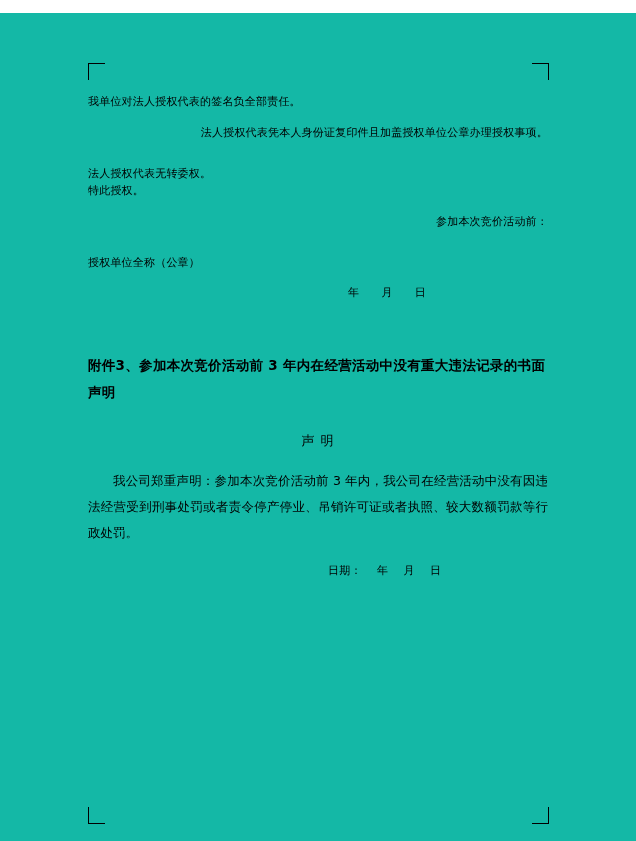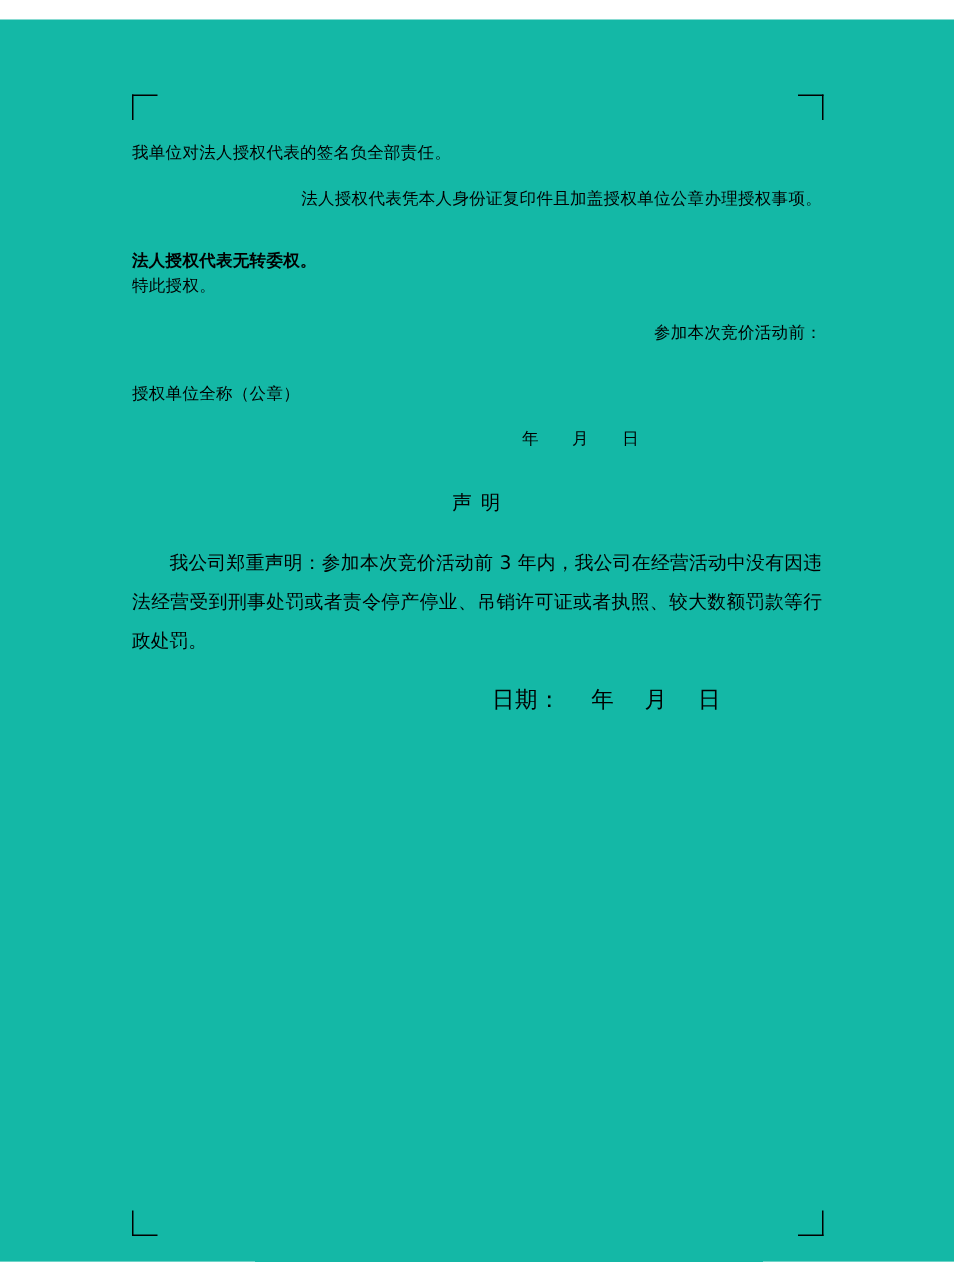--- a/index.html
+++ b/index.html
@@ -41,21 +41,21 @@
     top: 80px;
     width: 460px;
   }
 
   .p {
     font-size: 11px;
     line-height: 1.55;
     margin: 0 0 14px 0;
     letter-spacing: 0.2px;
   }
-  .p.tight { margin-bottom: 0; font-weight: bold; }
+  .p.tight { margin-bottom: 0; }
   .p.gap-lg { margin-bottom: 24px; text-align: right; }
 
   .date-line {
     font-size: 11px;
     margin: 8px 0 0 0;
     padding-left: 260px;
     letter-spacing: 0.2px;
     white-space: pre;
   }
 
@@ -88,21 +88,21 @@
     font-size: 12.5px;
     line-height: 2.0;
     margin: 0;
     padding-left: 2em;
     letter-spacing: 0.3px;
   }
   .field.sp-top-1 { margin-top: 34px; }
   .field.sp-top-2 { margin-top: 34px; }
 
   .final-date {
-    font-size: 15px;
+    font-size: 11px;
     margin-top: 18px;
     padding-left: 240px;
     white-space: pre;
     letter-spacing: 0.3px;
   }
 </style>
 </head>
 <body>
 
 <div class="page">
@@ -122,20 +122,21 @@
 
     <p class="p">特此授权。</p>
 
     <p class="p gap-lg">参加本次竞价活动前：</p>
 
 
     <p class="p">授权单位全称（公章）</p>
 
     <p class="date-line">年      月      日</p>
 
+    <h2 class="section-heading">附件3、参加本次竞价活动前 3 年内在经营活动中没有重大违法记录的书面声明</h2>
 
     <div class="doc-title">声   明</div>
 
     <p class="body-para">我公司郑重声明：参加本次竞价活动前 3 年内，我公司在经营活动中没有因违法经营受到刑事处罚或者责令停产停业、吊销许可证或者执照、较大数额罚款等行政处罚。</p>
 
 
 
     <p class="final-date">日期：    年    月    日</p>
 
   </div>

